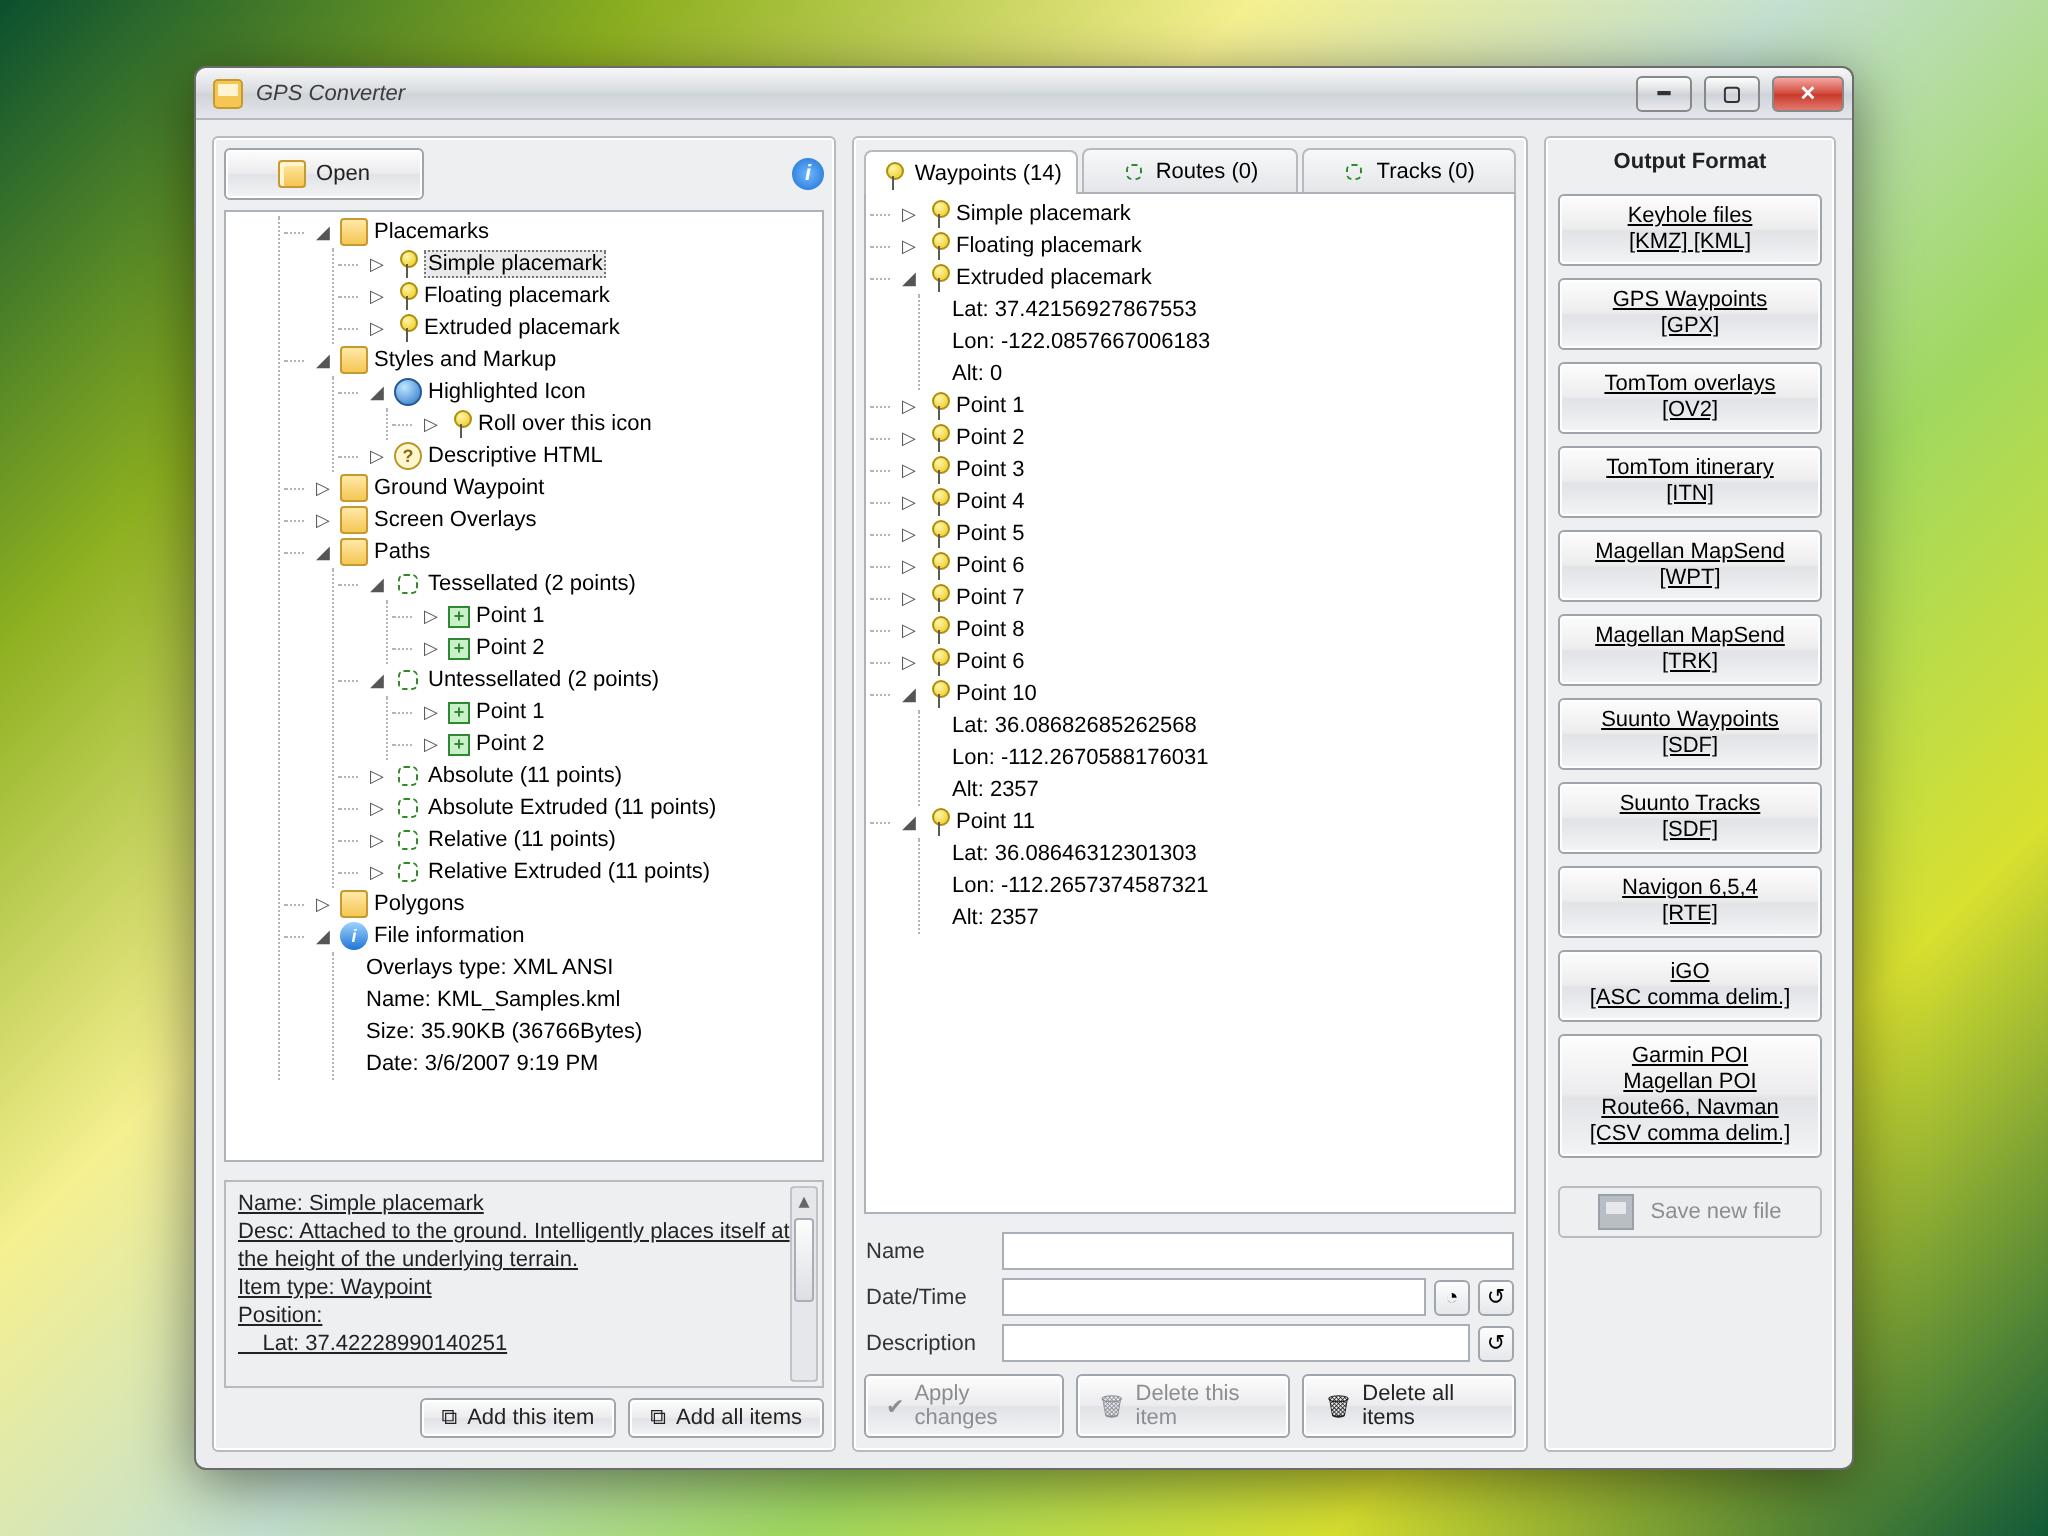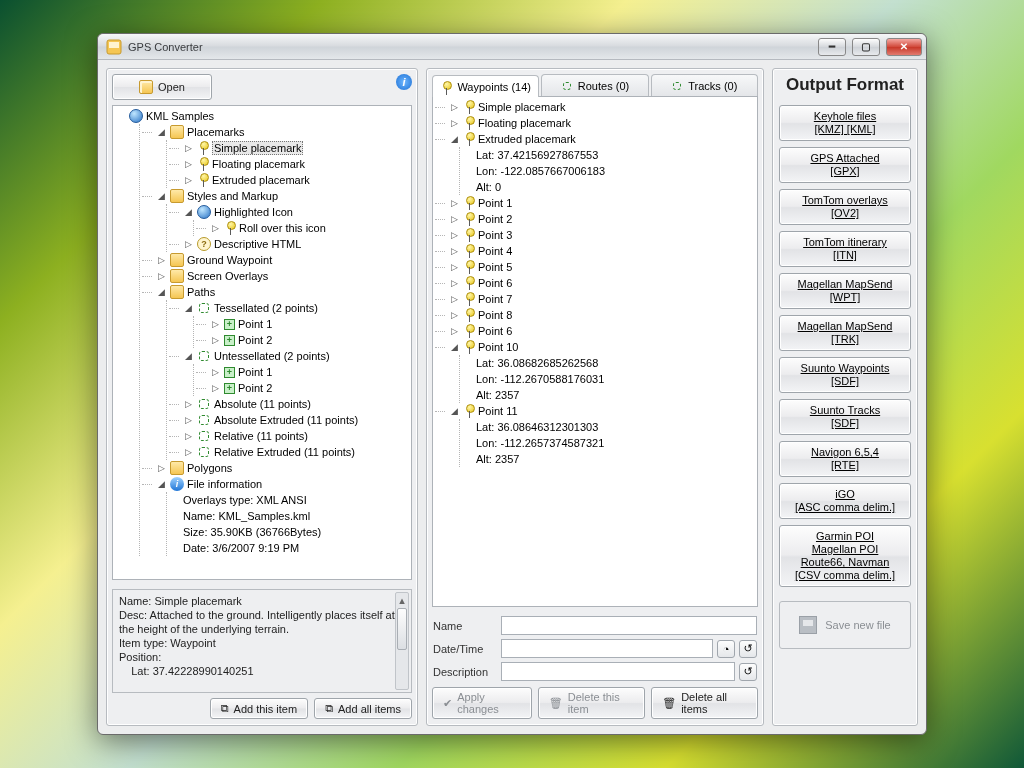--- a/index.html
+++ b/index.html
@@ -18,38 +18,38 @@
   box-shadow: 0 6px 30px rgba(0,0,0,.5);
   display: flex; flex-direction: column;
 }
 .titlebar {
   height: 26px; padding: 0 4px 0 8px;
   background: linear-gradient(#f6f7f8,#d8dbdf 48%,#cfd4d9 52%,#e4e7ea);
   border-bottom: 1px solid #b5b9bf;
   border-radius: 6px 6px 0 0;
   display: flex; align-items: center; gap: 6px;
 }
-.titlebar .title { flex: 1; color: #3a3c3f; }
+.titlebar .title { flex: 1; color: #3a3c3f; font-style: italic; }
 .titlebar .winbtn {
   width: 28px; height: 18px; border: 1px solid #888; border-radius: 3px;
   background: linear-gradient(#fdfdfd,#d6d9dd 48%,#ced2d7 52%,#e8eaed);
   display: flex; align-items: center; justify-content: center;
   color: #333; font-weight: bold; font-size: 10px;
 }
 .titlebar .winbtn.close { background: linear-gradient(#f4a7a1,#d24b3d 48%,#c8392a 52%,#e27a6f); color:#fff; width:36px; }
 .titlebar svg, .appicon svg { display:block; }
 
 .body { flex:1; display:flex; gap:8px; padding:8px; }
 .panel { background:#eeeff1; border:1px solid #b7bbc0; border-radius:3px;
   box-shadow: inset 0 0 0 1px #fff; display:flex; flex-direction:column; }
 .left { width: 312px; }
 .mid  { width: 338px; }
 .right{ flex:1; }
 
-.toolbar { padding:5px; display:flex; gap:6px; align-items:flex-start; }
+.toolbar { padding:5px; display:flex; gap:6px; align-items:center; }
 .btn {
   background: linear-gradient(#fdfdfd,#ececee 48%,#e2e3e6 52%,#f3f4f6);
   border:1px solid #9fa5ab; border-radius:3px; padding:3px 10px;
   display:inline-flex; align-items:center; gap:5px; color:#222;
   box-shadow: inset 0 0 0 1px #fff;
 }
 .btn.big { width:100px; height:26px; justify-content:center; font-size:12px; }
 .info-icon { margin-left:auto; width:16px; height:16px; border-radius:8px;
   background: radial-gradient(#6fb7ff,#1b6fd4); color:#fff; display:flex;
   align-items:center; justify-content:center; font-style:italic; font-weight:bold; }
@@ -77,21 +77,21 @@
 .ico-path { width:14px; height:14px; position:relative; }
 .ico-path::before { content:""; position:absolute; inset:2px; border:1px dashed #2f8a2f; border-radius:3px; }
 .ico-box { width:11px; height:11px; border:1px solid #2f8a2f; background:#c9f0c9;
   display:inline-flex; align-items:center; justify-content:center; color:#2f8a2f; font-size:9px; font-weight:bold; }
 .ico-info { width:14px; height:14px; border-radius:50%; background:linear-gradient(#9fd2ff,#1f75d6);
   color:#fff; display:inline-flex; align-items:center; justify-content:center; font-style:italic; font-weight:bold; font-size:9px; }
 .ico-help { width:14px;height:14px;border-radius:50%;border:1px solid #b79a2a;background:#fff5cf;
   color:#8a6a10; display:inline-flex; align-items:center; justify-content:center; font-weight:bold; font-size:9px;}
 
 .details { height:104px; margin:4px 5px 5px 5px; background:#eeeff1; border:1px solid #b7bbc0;
-  padding:4px 6px; position:relative; overflow:hidden; line-height:14px; color:#222; }
+  padding:4px 6px; position:relative; overflow:hidden; line-height:14px; color:#222;text-decoration:underline; }
 .details .scroll { position:absolute; right:2px; top:2px; bottom:2px; width:14px;
   background:#e5e7ea; border:1px solid #c0c4c9; border-radius:2px; }
 .details .scroll .ar { height:14px; display:flex; align-items:center; justify-content:center; color:#666; }
 .details .scroll .thumb { margin:1px; height:42px; background:linear-gradient(#fdfdfd,#dcdfe3); border:1px solid #a9aeb4; border-radius:2px; }
 
 .bottom-btns { display:flex; gap:6px; justify-content:flex-end; padding:0 5px 6px 5px; }
 
 .tabs { display:flex; padding:5px 5px 0 5px; gap:2px; }
 .tab { flex:1; background:linear-gradient(#f7f8f9,#e4e6e9);
   border:1px solid #b7bbc0; border-bottom:none; border-radius:4px 4px 0 0;
@@ -103,27 +103,27 @@
 
 .fields { padding:4px 6px 6px 6px; display:grid; grid-template-columns:64px 1fr 18px 18px;
   gap:4px 4px; align-items:center; }
 .fields label { text-align:left; color:#333; }
 .fields input { height:19px; border:1px solid #a9afb6; background:#fff; padding:0 3px; }
 .iconbtn { width:18px; height:18px; border:1px solid #a0a6ad; border-radius:3px;
   background:linear-gradient(#fdfdfd,#e5e7ea); display:flex; align-items:center; justify-content:center; }
 
 .mid .bottom-btns .btn.disabled { color:#8a8e93; }
 
-.right h3 { text-align:center; padding:6px 4px; font-size:17px; font-weight:bold; color:#222; }
+.right h3 { text-align:center; padding:6px 4px; font-size:11px; font-weight:bold; color:#222; }
 .fmtlist { padding:4px 6px; display:flex; flex-direction:column; gap:6px; overflow:auto;text-decoration:underline; }
 .fmtbtn { background:linear-gradient(#fdfdfd,#ececee 48%,#e2e3e6 52%,#f3f4f6);
   border:1px solid #9fa5ab; border-radius:3px; padding:4px 4px; text-align:center;
   box-shadow: inset 0 0 0 1px #fff; line-height:13px; }
 .savebar { padding:10px 6px; }
-.savebtn { width:100%; height:48px; border:1px solid #b7bbc0; border-radius:3px;
+.savebtn { width:100%; height:26px; border:1px solid #b7bbc0; border-radius:3px;
   background:#eeeff1; display:flex; align-items:center; justify-content:center; gap:8px;
   color:#8a8e93; font-size:12px; }
 .savebtn .disk { width:18px; height:18px; background:#b9bec4; border:1px solid #9aa0a7;
   position:relative; }
 .savebtn .disk::after { content:""; position:absolute; left:3px; right:3px; top:3px; height:6px; background:#e5e7ea; }
 
 .lbl { color:#000; }
 </style>
 </head>
 <body>
@@ -149,24 +149,20 @@
         <span class="btn big">
           <span class="ico ico-folder-open"></span>
           <span>Open</span>
         </span>
         <span class="info-icon">i</span>
       </div>
 
       <div class="tree-wrap">
         <ul class="tree">
           <li>
-              <div class="row">
-                <span class="ico ico-globe"></span>
-                <span class="lbl">KML Samples</span>
-              </div>
             <ul>
               <li>
                   <div class="row">
                     <span class="tw">◢</span>
                     <span class="ico ico-folder"></span>
                     <span class="lbl">Placemarks</span>
                   </div>
                 <ul>
                   <li class="selected">
                       <div class="row">
@@ -581,21 +577,21 @@
             <span>Delete all items</span>
           </span>
       </div>
     </div>
 
     <div class="panel right">
       <h3>Output Format</h3>
       <div class="fmtlist">
         <div class="fmtbtn" style="white-space:pre-line">Keyhole files
 [KMZ]  [KML]</div>
-        <div class="fmtbtn" style="white-space:pre-line">GPS Attached
+        <div class="fmtbtn" style="white-space:pre-line">GPS Waypoints
 [GPX]</div>
         <div class="fmtbtn" style="white-space:pre-line">TomTom overlays
 [OV2]</div>
         <div class="fmtbtn" style="white-space:pre-line">TomTom itinerary
 [ITN]</div>
         <div class="fmtbtn" style="white-space:pre-line">Magellan MapSend
 [WPT]</div>
         <div class="fmtbtn" style="white-space:pre-line">Magellan MapSend
 [TRK]</div>
         <div class="fmtbtn" style="white-space:pre-line">Suunto Waypoints

